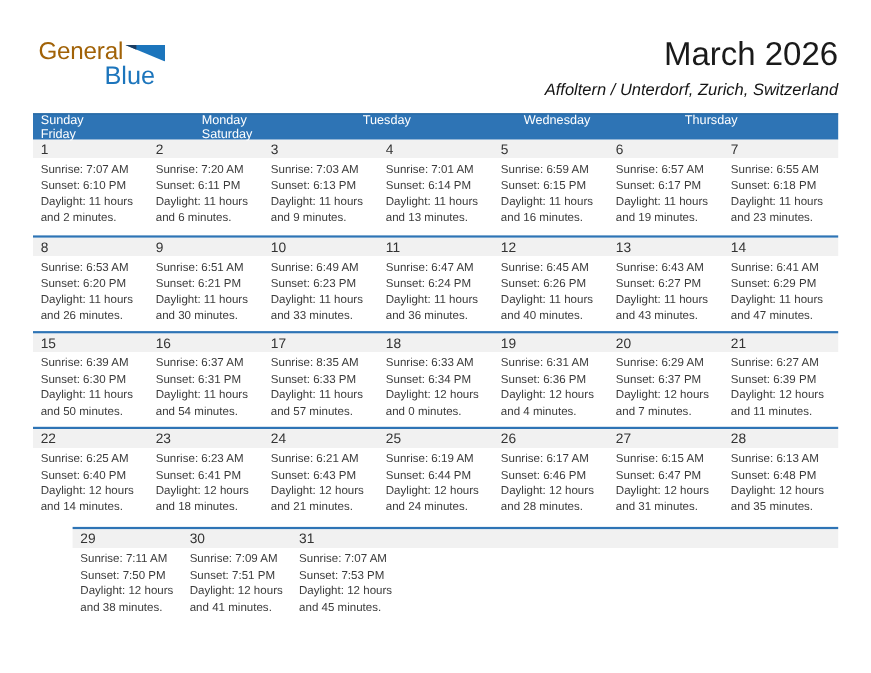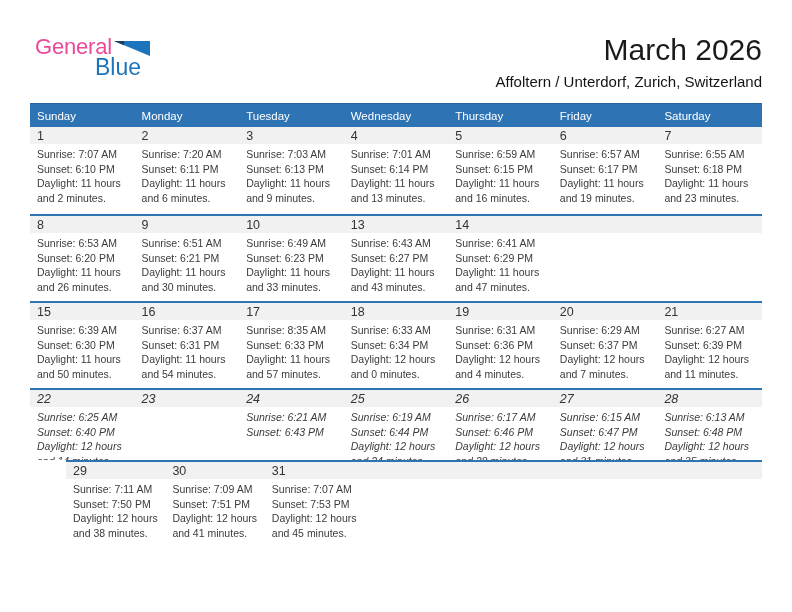--- a/index.html
+++ b/index.html
@@ -8,49 +8,49 @@
   .page {
     position: relative;
     width: 792px;
     height: 612px;
     background: #ffffff;
     overflow: hidden;
   }
 
   
   .logo { position: absolute; left: 35px; top: 37px; }
-  .logo-row1 { display: inline-flex; align-items: flex-end; font-size: 22px; line-height: 20px; color: #ec4899; letter-spacing: -0.2px; }
+  .logo-row1 { display: inline-flex; align-items: flex-end; font-size: 22px; line-height: 20px; color: #a16207; letter-spacing: -0.2px; }
   .logo-tri { margin-left: 2px; margin-bottom: 1px; display: block; }
   .logo-row2 { font-size: 23px; line-height: 19px; padding-left: 60px; color: var(--logo-blue, #1C75BC); }
 
   
   .title-block { position: absolute; top: 34px; right: 30px; text-align: right; }
   .page-title { font-size: 30px; font-weight: 400; line-height: 32px; color: #1a1a1a; }
-  .page-subtitle { font-size: 15px; margin-top: 7px; color: #141414; }
+  .page-subtitle { font-size: 15px; margin-top: 7px; color: #141414; font-style: italic; }
 
   
   .calendar { position: absolute; left: 30px; top: 103px; width: 732px; }
   .cal-head {
     display: grid;
-    grid-template-columns: repeat(7, 1fr);
+    grid-template-columns: repeat(5, 1fr);
     height: 24px;
     align-items: center;
     background: var(--header-blue, #2E74B5);
     border-top: 1px solid #24659f;
   }
   .head-cell { color: #ffffff; font-size: 11.5px; padding-left: 7px; }
 
   .week {
     display: grid;
     grid-template-columns: repeat(7, 1fr);
     height: 87px;
     background: linear-gradient(var(--band-gray, #F1F1F1) 0 17px, #ffffff 17px);
   }
   .week + .week { border-top: 2px solid var(--header-blue, #2E74B5); }
-  .week:nth-child(4) { height: 72px; font-style: italic; }
+  .week:nth-child(4) { height: 91px; }
   .week:nth-child(5) { height: 92px; margin-left: 36px; }
 
   .cell { overflow: hidden; }
   .num { height: 17px; padding: 2px 0 0 7px; font-size: 12.5px; color: #333333; }
   .details { padding: 3px 4px 0 7px; }
   .line { font-size: 10.5px; line-height: 14.5px; color: var(--text-dark, #3B3B3B); max-width: 100px; }
 </style>
 </head>
 <body>
 
@@ -160,20 +160,36 @@
           </div>
           <div class="cell">
             <div class="num">10</div>
             <div class="details">
               <div class="line">Sunrise: 6:49 AM</div>
               <div class="line">Sunset: 6:23 PM</div>
               <div class="line">Daylight: 11 hours and 33 minutes.</div>
             </div>
           </div>
           <div class="cell">
+            <div class="num">11</div>
+            <div class="details">
+              <div class="line">Sunrise: 6:47 AM</div>
+              <div class="line">Sunset: 6:24 PM</div>
+              <div class="line">Daylight: 11 hours and 36 minutes.</div>
+            </div>
+          </div>
+          <div class="cell">
+            <div class="num">12</div>
+            <div class="details">
+              <div class="line">Sunrise: 6:45 AM</div>
+              <div class="line">Sunset: 6:26 PM</div>
+              <div class="line">Daylight: 11 hours and 40 minutes.</div>
+            </div>
+          </div>
+          <div class="cell">
             <div class="num">13</div>
             <div class="details">
               <div class="line">Sunrise: 6:43 AM</div>
               <div class="line">Sunset: 6:27 PM</div>
               <div class="line">Daylight: 11 hours and 43 minutes.</div>
             </div>
           </div>
           <div class="cell">
             <div class="num">14</div>
             <div class="details">
@@ -245,26 +261,32 @@
           <div class="cell">
             <div class="num">22</div>
             <div class="details">
               <div class="line">Sunrise: 6:25 AM</div>
               <div class="line">Sunset: 6:40 PM</div>
               <div class="line">Daylight: 12 hours and 14 minutes.</div>
             </div>
           </div>
           <div class="cell">
             <div class="num">23</div>
+            <div class="details">
+              <div class="line">Sunrise: 6:23 AM</div>
+              <div class="line">Sunset: 6:41 PM</div>
+              <div class="line">Daylight: 12 hours and 18 minutes.</div>
+            </div>
           </div>
           <div class="cell">
             <div class="num">24</div>
             <div class="details">
               <div class="line">Sunrise: 6:21 AM</div>
               <div class="line">Sunset: 6:43 PM</div>
+              <div class="line">Daylight: 12 hours and 21 minutes.</div>
             </div>
           </div>
           <div class="cell">
             <div class="num">25</div>
             <div class="details">
               <div class="line">Sunrise: 6:19 AM</div>
               <div class="line">Sunset: 6:44 PM</div>
               <div class="line">Daylight: 12 hours and 24 minutes.</div>
             </div>
           </div>

